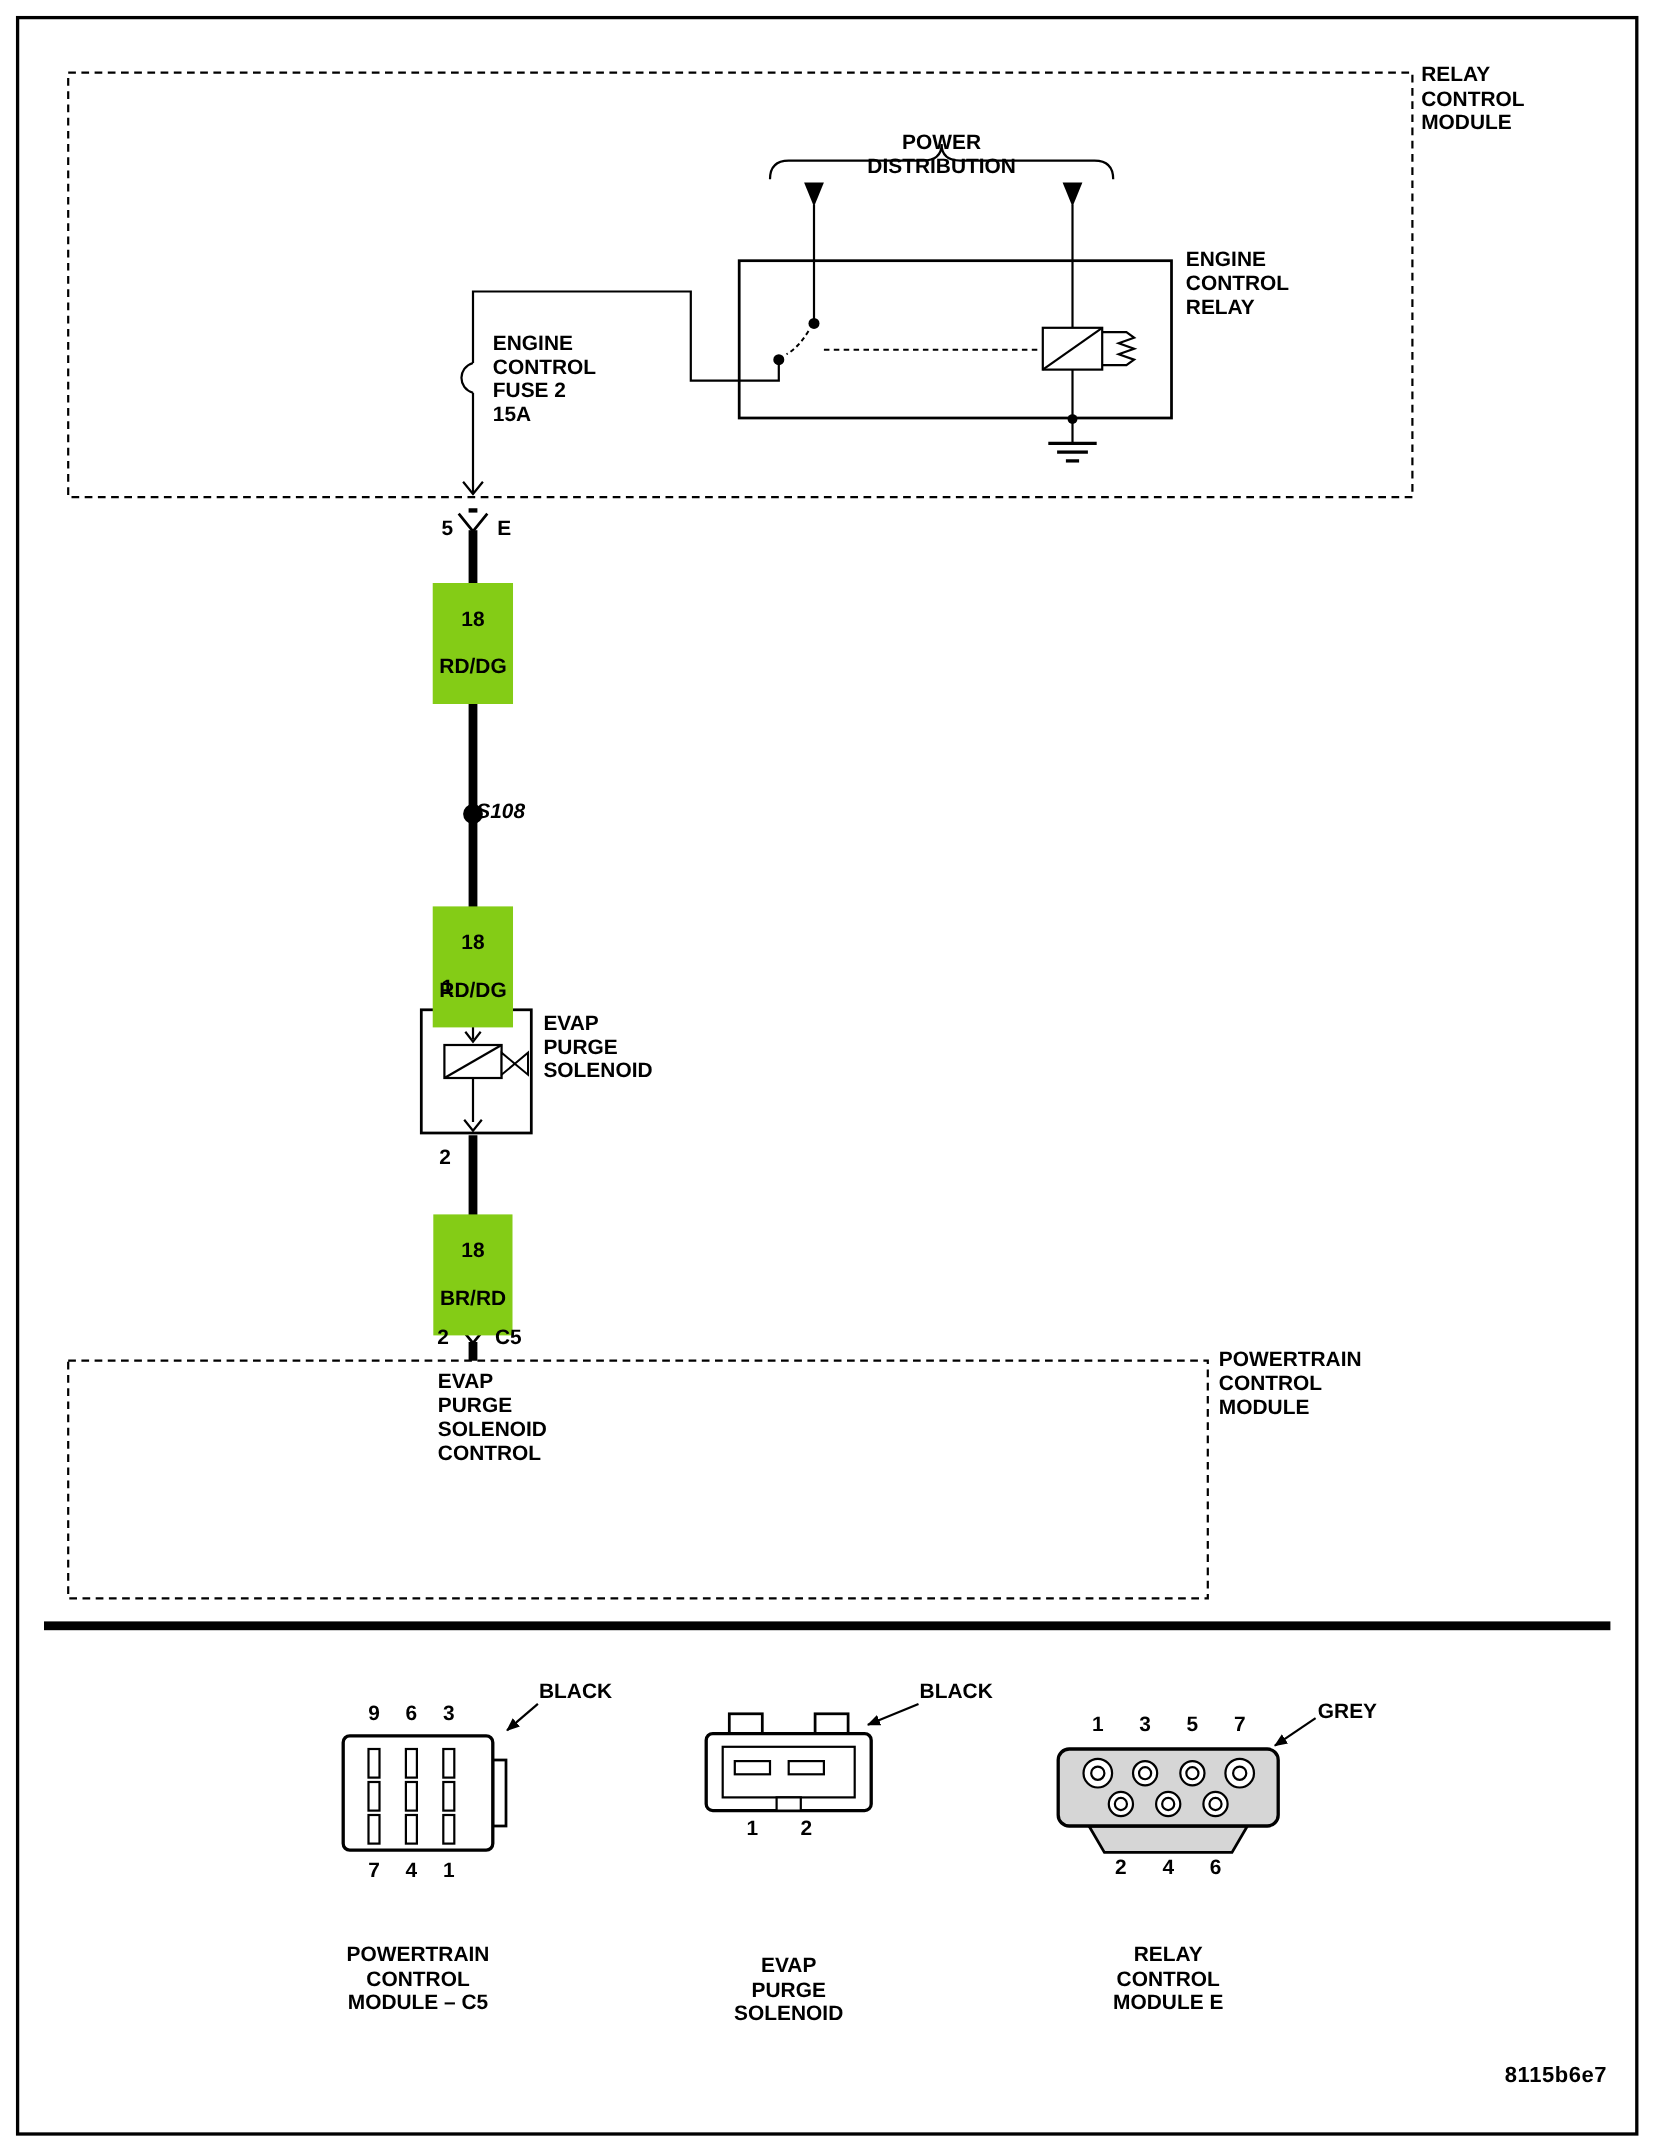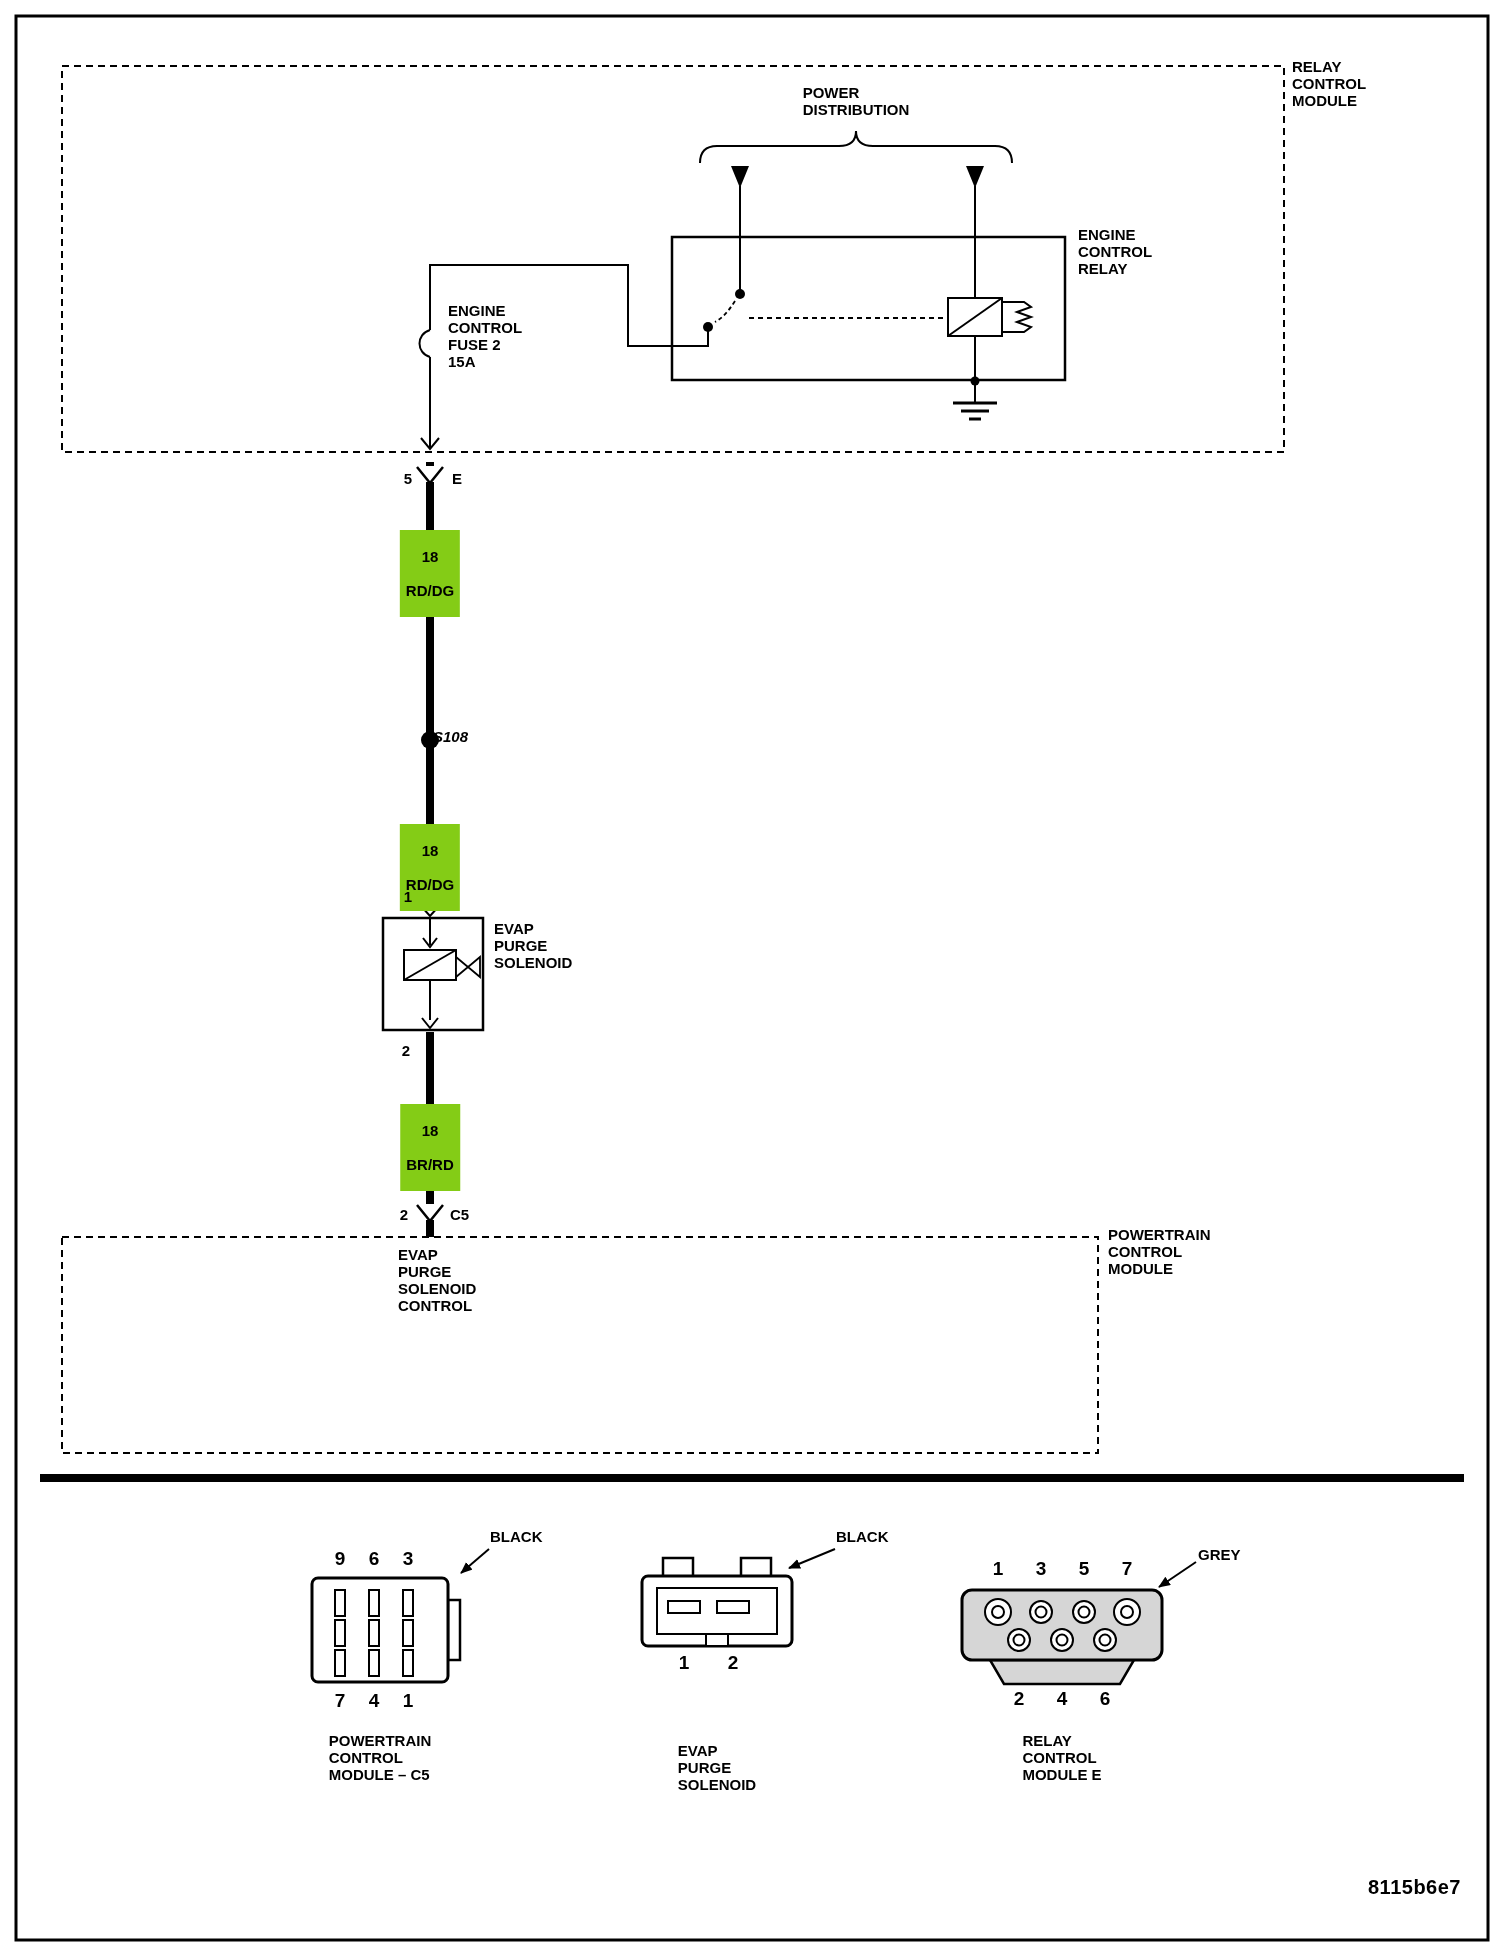--- a/index.html
+++ b/index.html
@@ -7,26 +7,26 @@
   body {
     width: 1504px; height: 1956px;
     background: #ffffff; color: #000;
     position: relative;
     font-family: "Liberation Sans", sans-serif;
   }
   svg.art { position: absolute; left: 0; top: 0; }
   .lbl {
     position: absolute;
     font-weight: bold;
-    font-size: 15px;
+    font-size: 19px;
     line-height: 1.14;
     white-space: pre-line;
     color: #000;
   }
-  .ctr { transform: translateX(-50%); }
+  .ctr { text-align: center; transform: translateX(-50%); margin-top: 35px; }
   .wirelbl {
     background: #84cc16;
     padding: 1px 6px;
     text-align: center;
     transform: translateX(-50%);
   }
   .wirelbl span { display: block; }
   .pin {
     position: absolute;
     transform: translateX(-50%);

